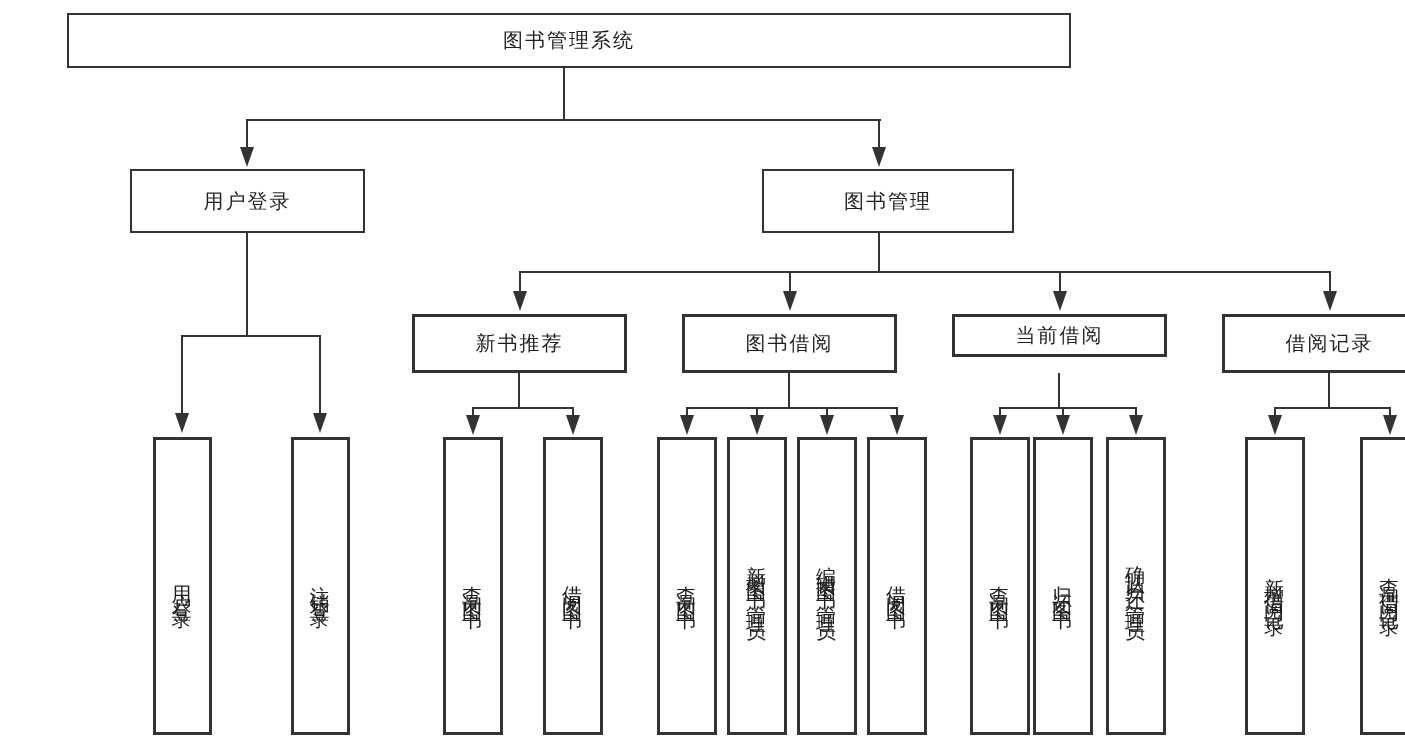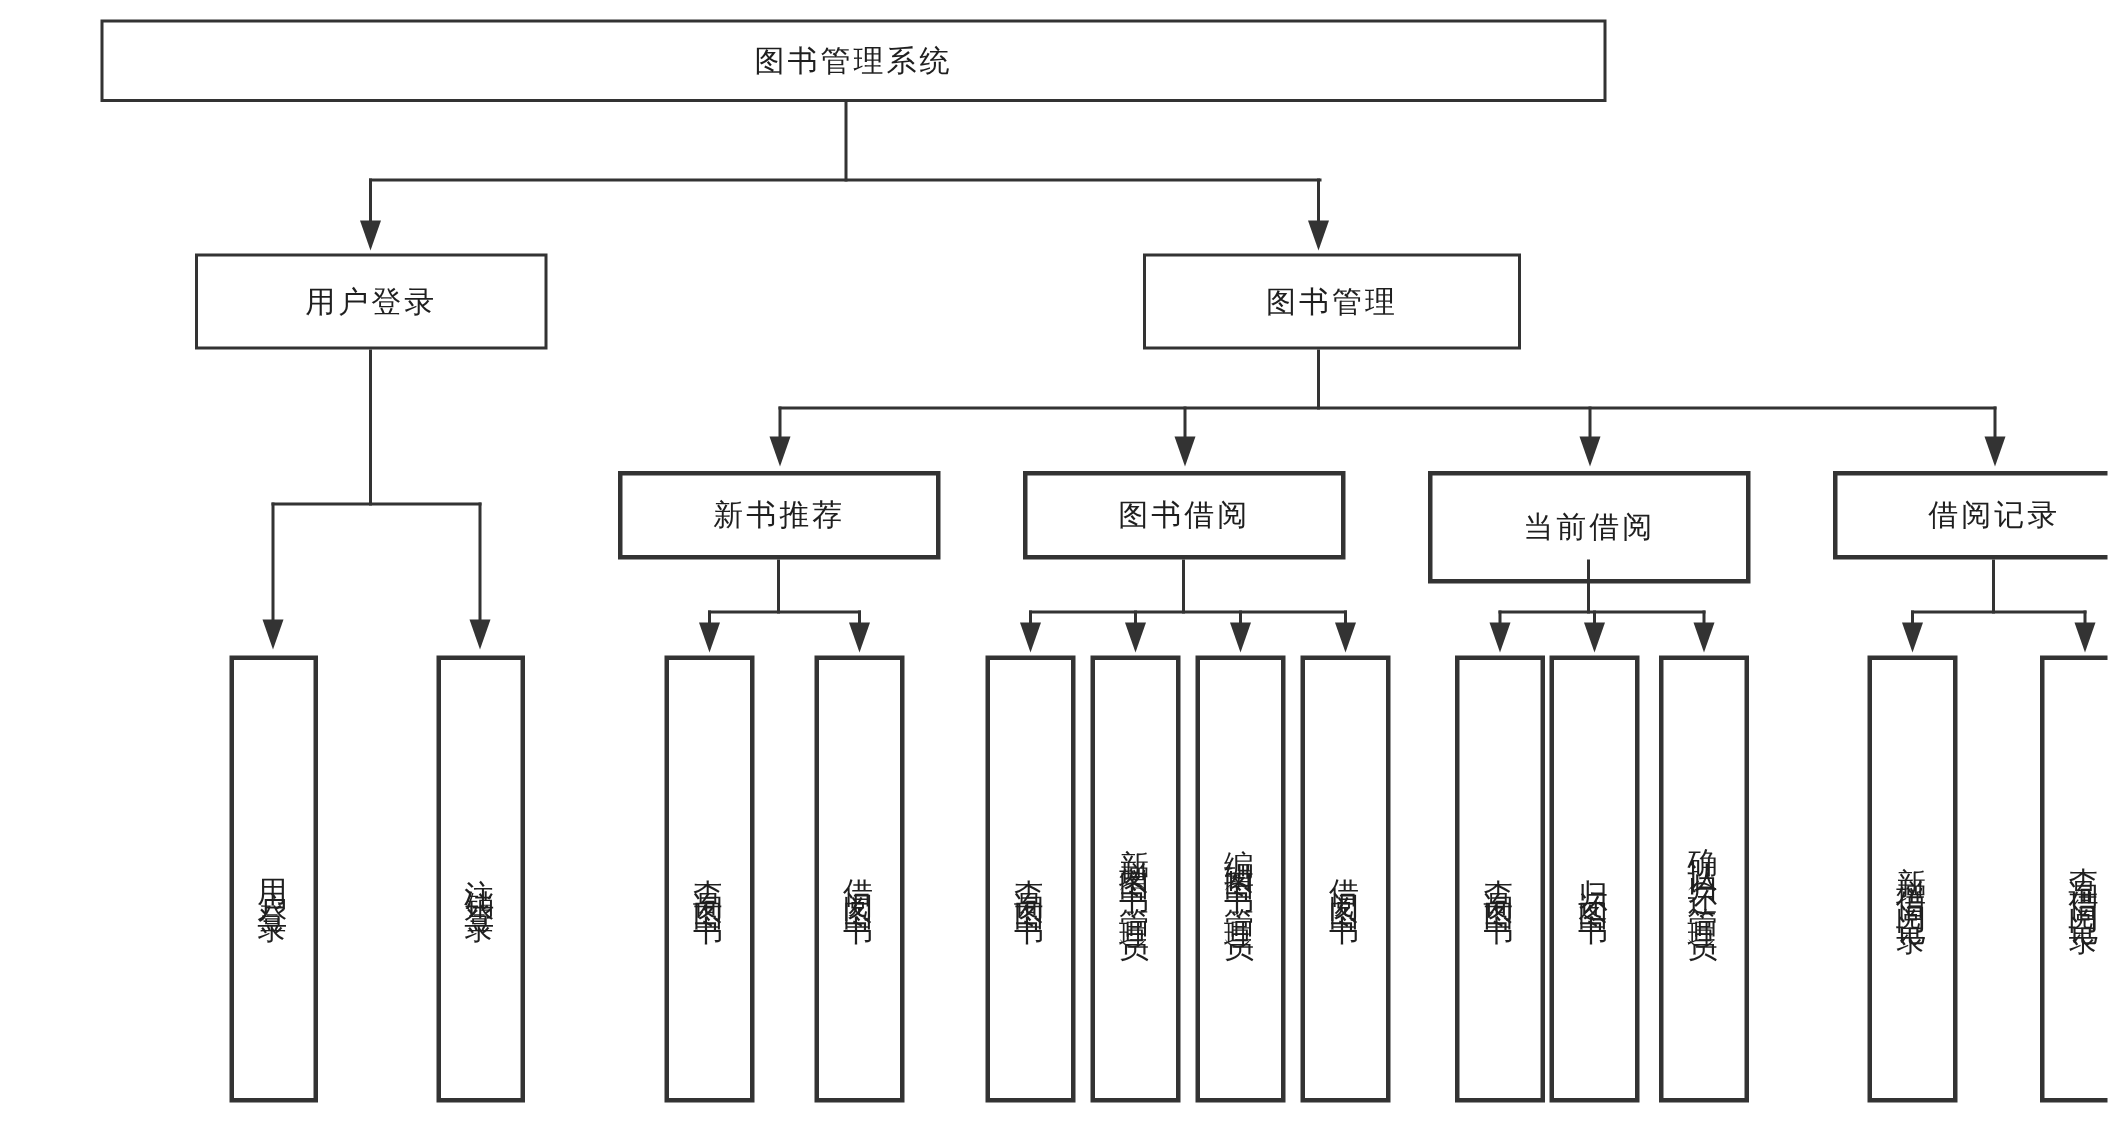--- a/index.html
+++ b/index.html
@@ -61,21 +61,21 @@
   <div class="vline" style="left:741px;top:271px;height:22px"></div>
   <div class="vline" style="left:1011px;top:271px;height:22px"></div>
   <div class="vline" style="left:1281px;top:271px;height:22px"></div>
   <div class="arrow" style="left:465px;top:291px"></div>
   <div class="arrow" style="left:735px;top:291px"></div>
   <div class="arrow" style="left:1005px;top:291px"></div>
   <div class="arrow" style="left:1275px;top:291px"></div>
 
   <div class="box l3" style="left:634px;top:314px;width:215px;height:59px">图书借阅</div>
   <div class="box l3" style="left:364px;top:314px;width:215px;height:59px">新书推荐</div>
-  <div class="box l3" style="left:904px;top:314px;width:215px;height:75px">当前借阅</div>
+  <div class="box l3" style="left:904px;top:314px;width:215px;height:43px">当前借阅</div>
   <div class="box l3" style="left:1174px;top:314px;width:215px;height:59px">借阅记录</div>
 
   <div class="vline" style="left:470px;top:373px;height:36px"></div>
   <div class="hline" style="left:424px;top:407px;width:102px"></div>
   <div class="vline" style="left:424px;top:407px;height:10px"></div>
   <div class="vline" style="left:524px;top:407px;height:10px"></div>
   <div class="arrow" style="left:418px;top:415px"></div>
   <div class="arrow" style="left:518px;top:415px"></div>
 
   <div class="vline" style="left:740px;top:373px;height:36px"></div>

